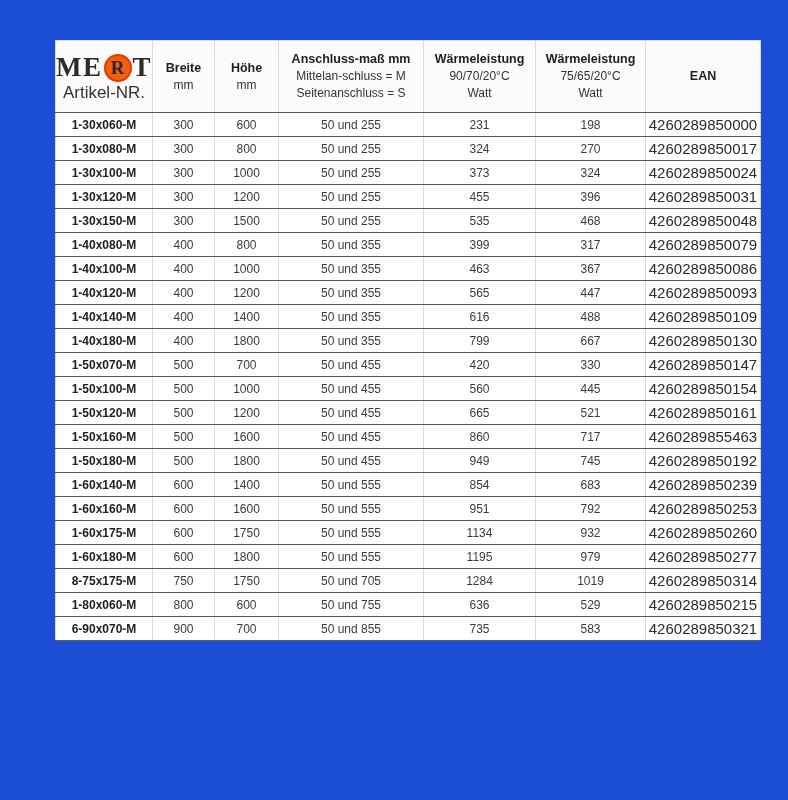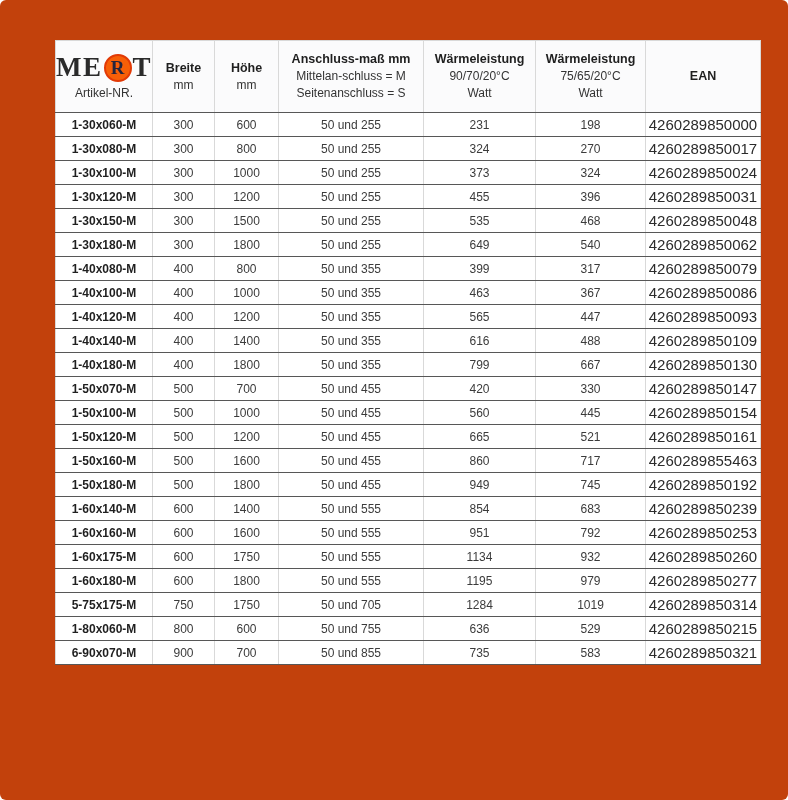--- a/index.html
+++ b/index.html
@@ -5,23 +5,22 @@
   html, body {
     margin: 0;
     padding: 0;
     background: #ffffff;
     font-family: "Liberation Sans", sans-serif;
   }
   .page {
     position: relative;
     width: 788px;
     height: 800px;
-    background: #c2410c;
+    background: #1d4ed8;
     overflow: hidden;
-    border-radius: 6px;
   }
   table.spec-table {
     position: absolute;
     left: 55px;
     top: 40px;
     border-collapse: collapse;
     table-layout: fixed;
     width: 705px;
   }
   .spec-table th,
@@ -91,21 +90,21 @@
     border-radius: 50%;
     background: #f75f07;
     border: 2px solid #e23a06;
     font-size: 19px;
     color: #25253d;
     margin: 0 1px;
     letter-spacing: 0;
     flex: 0 0 auto;
   }
   .artikel-label {
-    font-size: 12px;
+    font-size: 17px;
     color: #333333;
     line-height: 16px;
   }
 </style>
 </head>
 <body>
 
 <div class="page">
   <table class="spec-table">
     <colgroup>
@@ -197,29 +196,20 @@
         <tr>
           <td class="article">1-30x150-M</td>
           <td>300</td>
           <td>1500</td>
           <td>50 und 255</td>
           <td>535</td>
           <td>468</td>
           <td class="ean">4260289850048</td>
         </tr>
         <tr>
-          <td class="article">1-30x180-M</td>
-          <td>300</td>
-          <td>1800</td>
-          <td>50 und 255</td>
-          <td>649</td>
-          <td>540</td>
-          <td class="ean">4260289850062</td>
-        </tr>
-        <tr>
           <td class="article">1-40x080-M</td>
           <td>400</td>
           <td>800</td>
           <td>50 und 355</td>
           <td>399</td>
           <td>317</td>
           <td class="ean">4260289850079</td>
         </tr>
         <tr>
           <td class="article">1-40x100-M</td>
@@ -332,21 +322,21 @@
         <tr>
           <td class="article">1-60x180-M</td>
           <td>600</td>
           <td>1800</td>
           <td>50 und 555</td>
           <td>1195</td>
           <td>979</td>
           <td class="ean">4260289850277</td>
         </tr>
         <tr>
-          <td class="article">5-75x175-M</td>
+          <td class="article">8-75x175-M</td>
           <td>750</td>
           <td>1750</td>
           <td>50 und 705</td>
           <td>1284</td>
           <td>1019</td>
           <td class="ean">4260289850314</td>
         </tr>
         <tr>
           <td class="article">1-80x060-M</td>
           <td>800</td>

